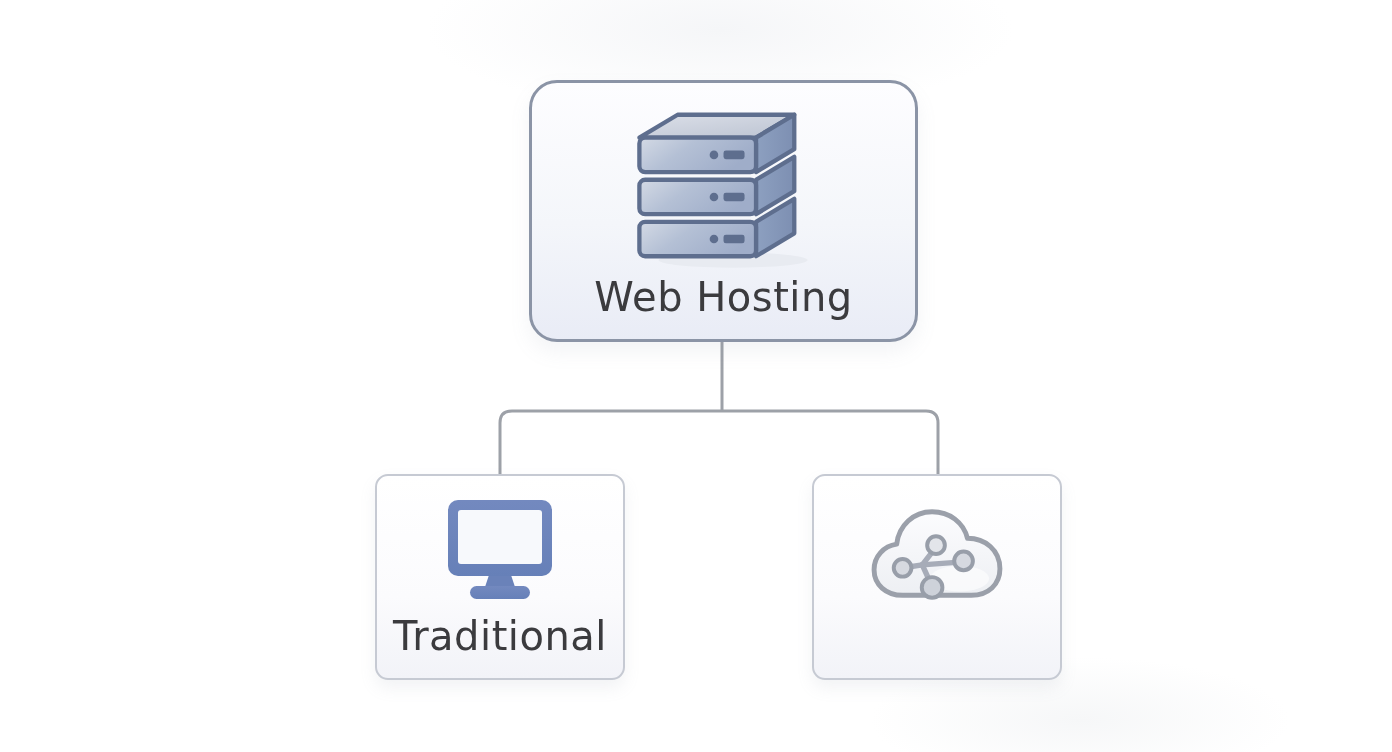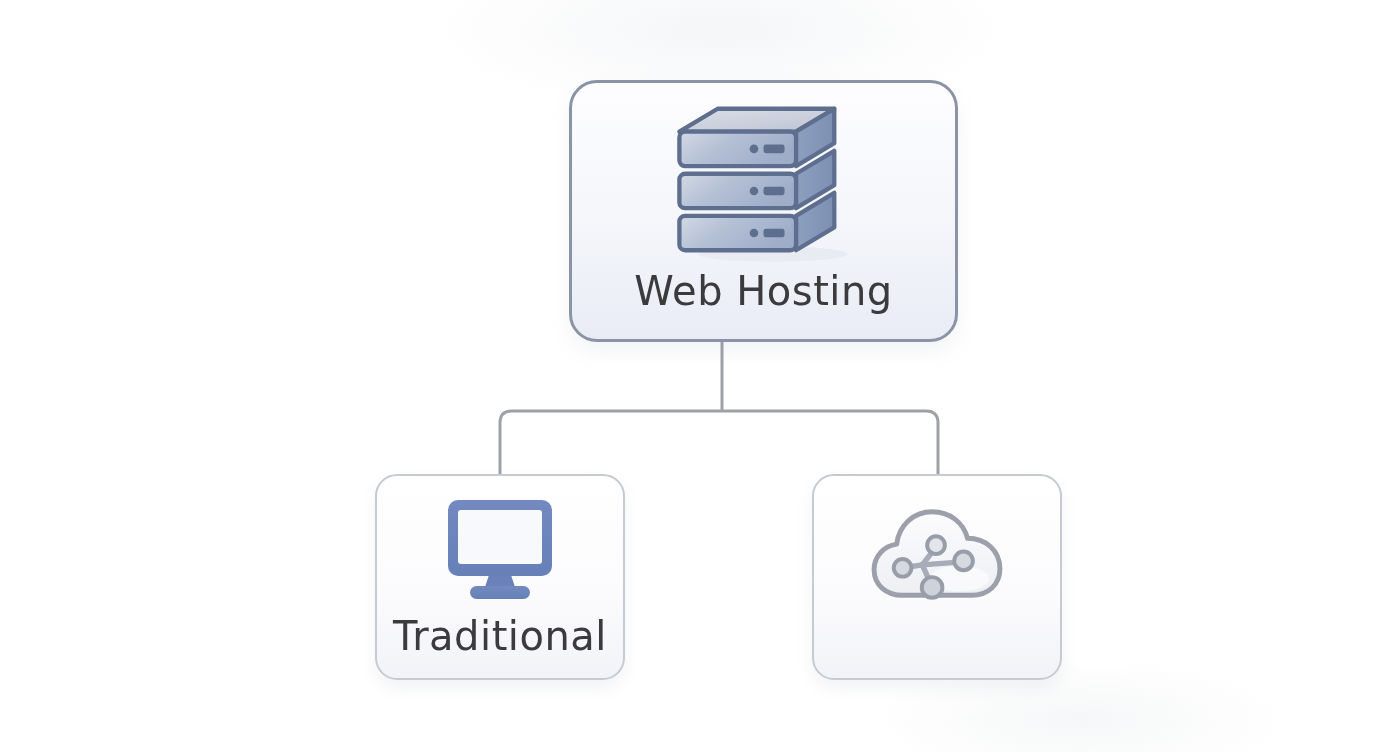--- a/index.html
+++ b/index.html
@@ -34,28 +34,27 @@
     align-items: center;
     justify-content: flex-start;
   }
   .node-root {
     left: 529px; top: 80px;
     width: 389px; height: 262px;
     border: 3px solid #8b94a6;
     border-radius: 28px;
     background: linear-gradient(180deg, #fdfdff 0%, #f4f6fa 55%, #e9ecf6 100%);
     box-shadow: 0 10px 20px rgba(140,148,166,0.10);
-    padding-top: 12px;
-    margin-left: 40px;
+    padding-top: 18px;
   }
   .node-child {
     top: 474px;
     width: 250px; height: 206px;
     border: 2px solid #c6cad3;
-    border-radius: 22px;
+    border-radius: 13px;
     background: linear-gradient(180deg, #ffffff 0%, #fbfbfd 60%, #f2f3f8 100%);
     box-shadow: 0 8px 16px rgba(150,155,170,0.12);
     padding-top: 20px;
   }
   .node-traditional { left: 375px; }
   .node-cloud { left: 812px; }
   .node-label {
     color: #3b3b3e;
     font-size: 40px;
     letter-spacing: 0.5px;

